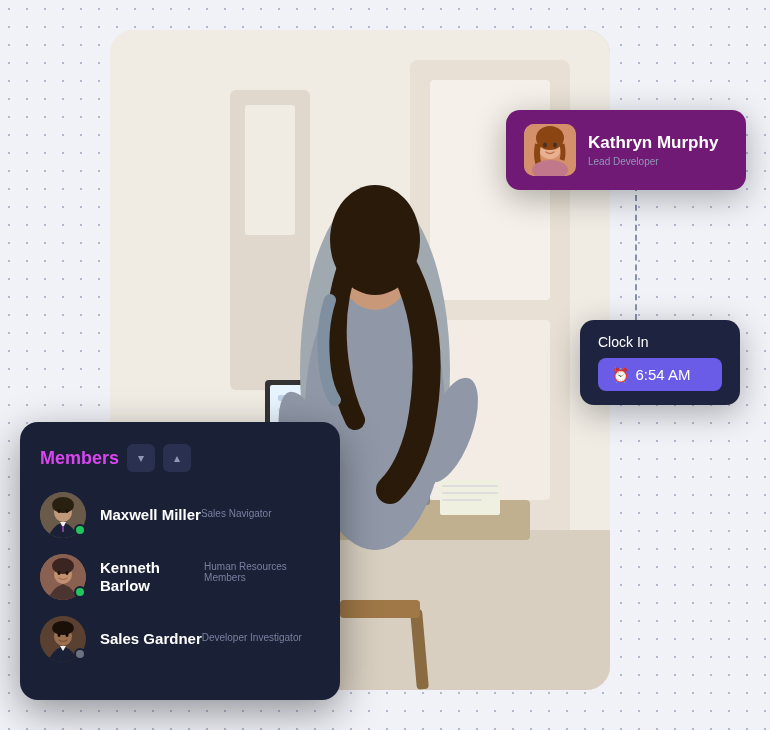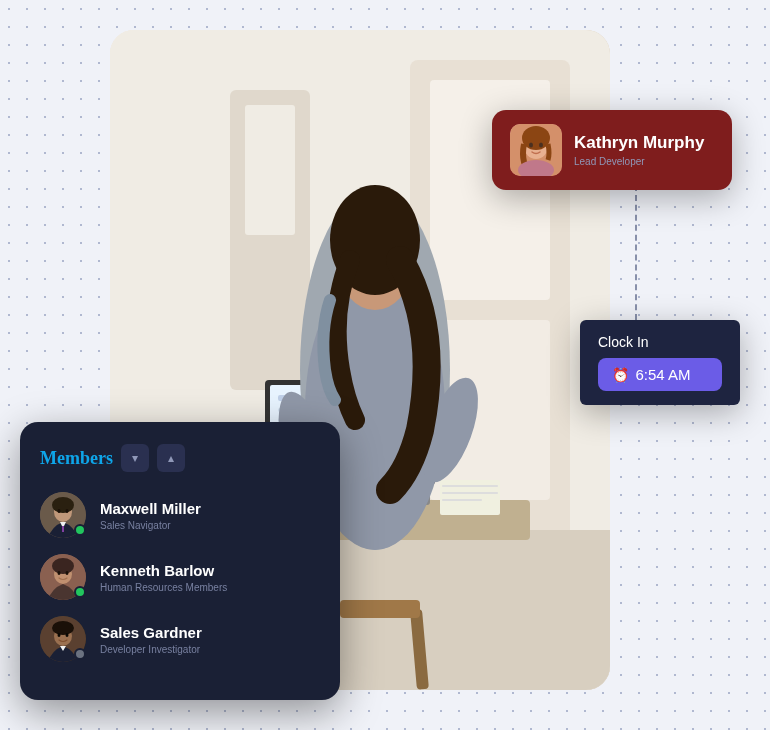--- a/index.html
+++ b/index.html
@@ -46,22 +46,22 @@
       width: 100%;
       height: 100%;
       background: linear-gradient(135deg, #f5f0e8 0%, #e8ddd0 30%, #d4c8b8 60%, #c8baa8 100%);
       position: relative;
     }
 
     
     .profile-card {
       position: absolute;
       top: 110px;
-      right: 38px;
-      background: #7f1d1d;
+      right: 24px;
+      background: #701a75;
       border-radius: 14px;
       padding: 14px 18px;
       display: flex;
       align-items: center;
       gap: 12px;
       z-index: 10;
       min-width: 240px;
       box-shadow: 0 8px 32px rgba(0,0,0,0.3);
     }
 
@@ -110,21 +110,21 @@
       border-left: 2px dashed #8890aa;
       z-index: 8;
     }
 
     
     .clock-card {
       position: absolute;
       top: 320px;
       right: 30px;
       background: #1e2440;
-      border-radius: 6px;
+      border-radius: 14px;
       padding: 14px 18px;
       z-index: 10;
       min-width: 160px;
       box-shadow: 0 8px 32px rgba(0,0,0,0.3);
       margin-left: 48px;
     }
 
     .clock-label {
       color: #ffffff;
       font-size: 14px;
@@ -167,24 +167,23 @@
     }
 
     .members-header {
       display: flex;
       align-items: center;
       gap: 8px;
       margin-bottom: 20px;
     }
 
     .members-title {
-      color: #0ea5e9;
+      color: #d946ef;
       font-size: 18px;
       font-weight: 700;
-      font-family: Liberation Serif, serif;
     }
 
     .header-btn {
       background: #2a3050;
       border: none;
       border-radius: 6px;
       width: 28px;
       height: 28px;
       display: flex;
       align-items: center;
@@ -237,21 +236,20 @@
       height: 12px;
       border-radius: 50%;
       border: 2px solid #1a2035;
     }
 
     .status-online { background: #22c55e; }
     .status-offline { background: #6b7280; }
 
     .member-info {
       display: flex;
-      flex-direction: column;
     }
 
     .member-name {
       color: #ffffff;
       font-size: 15px;
       font-weight: 600;
       line-height: 1.2;
     }
 
     .member-role {

